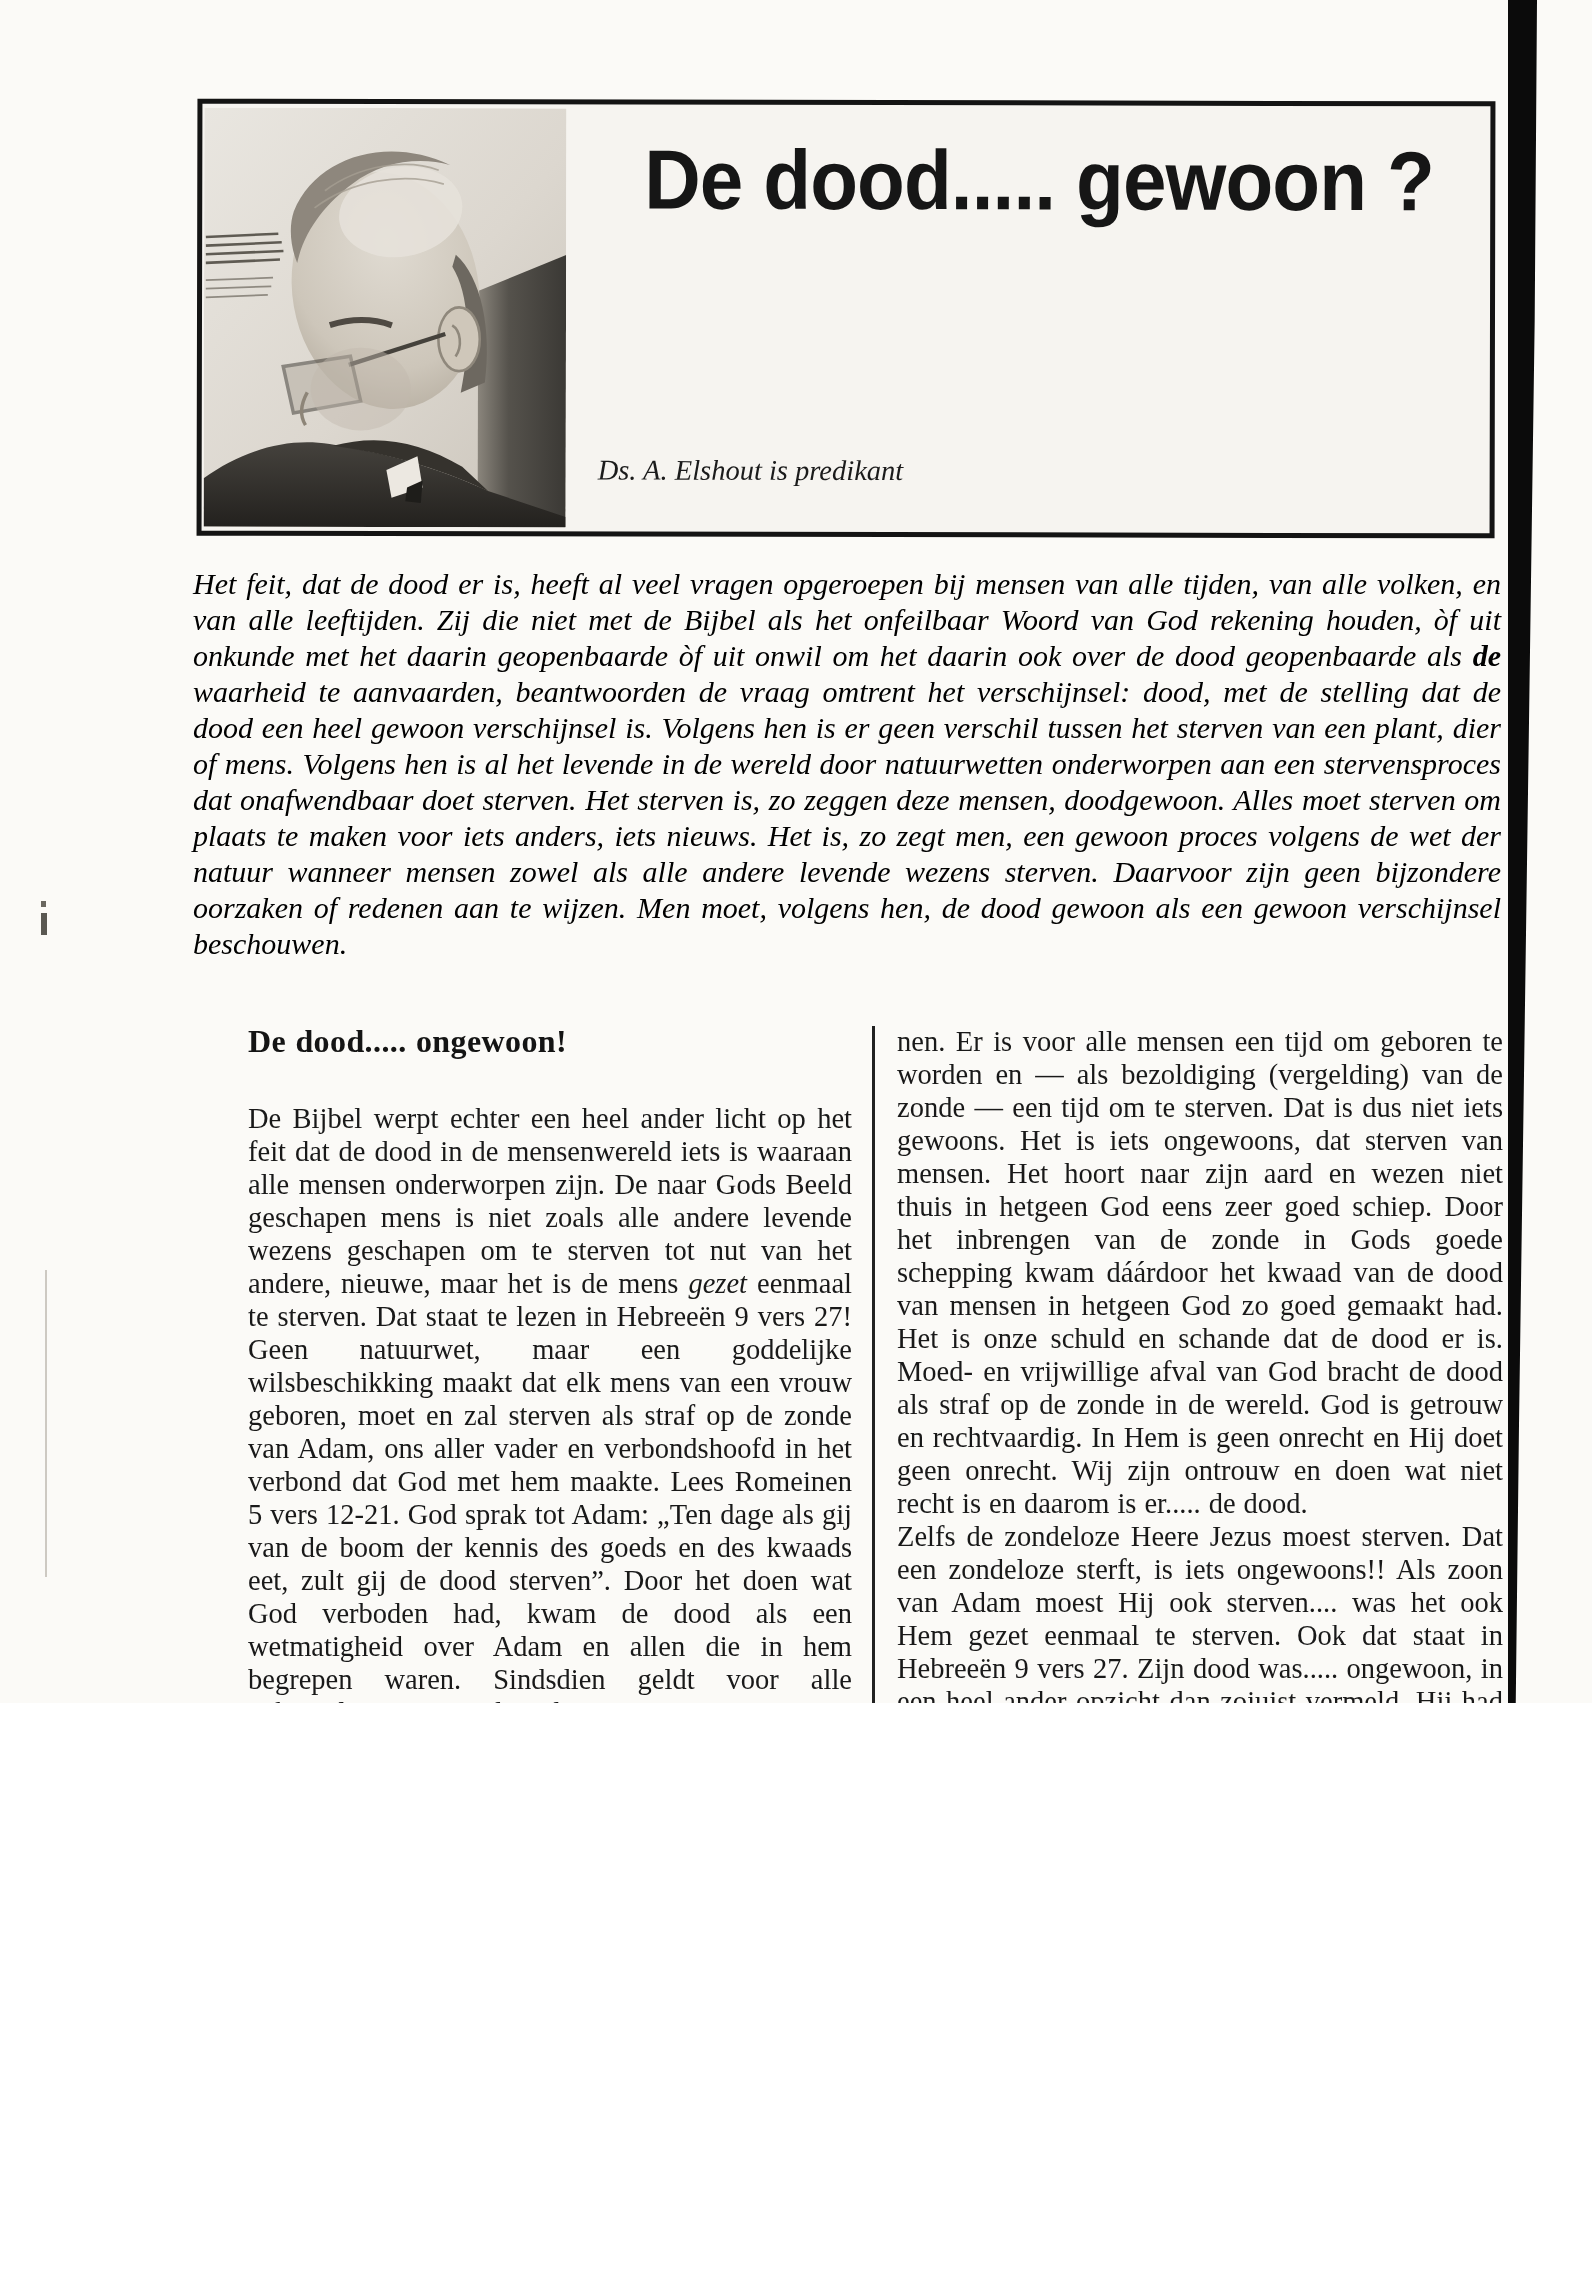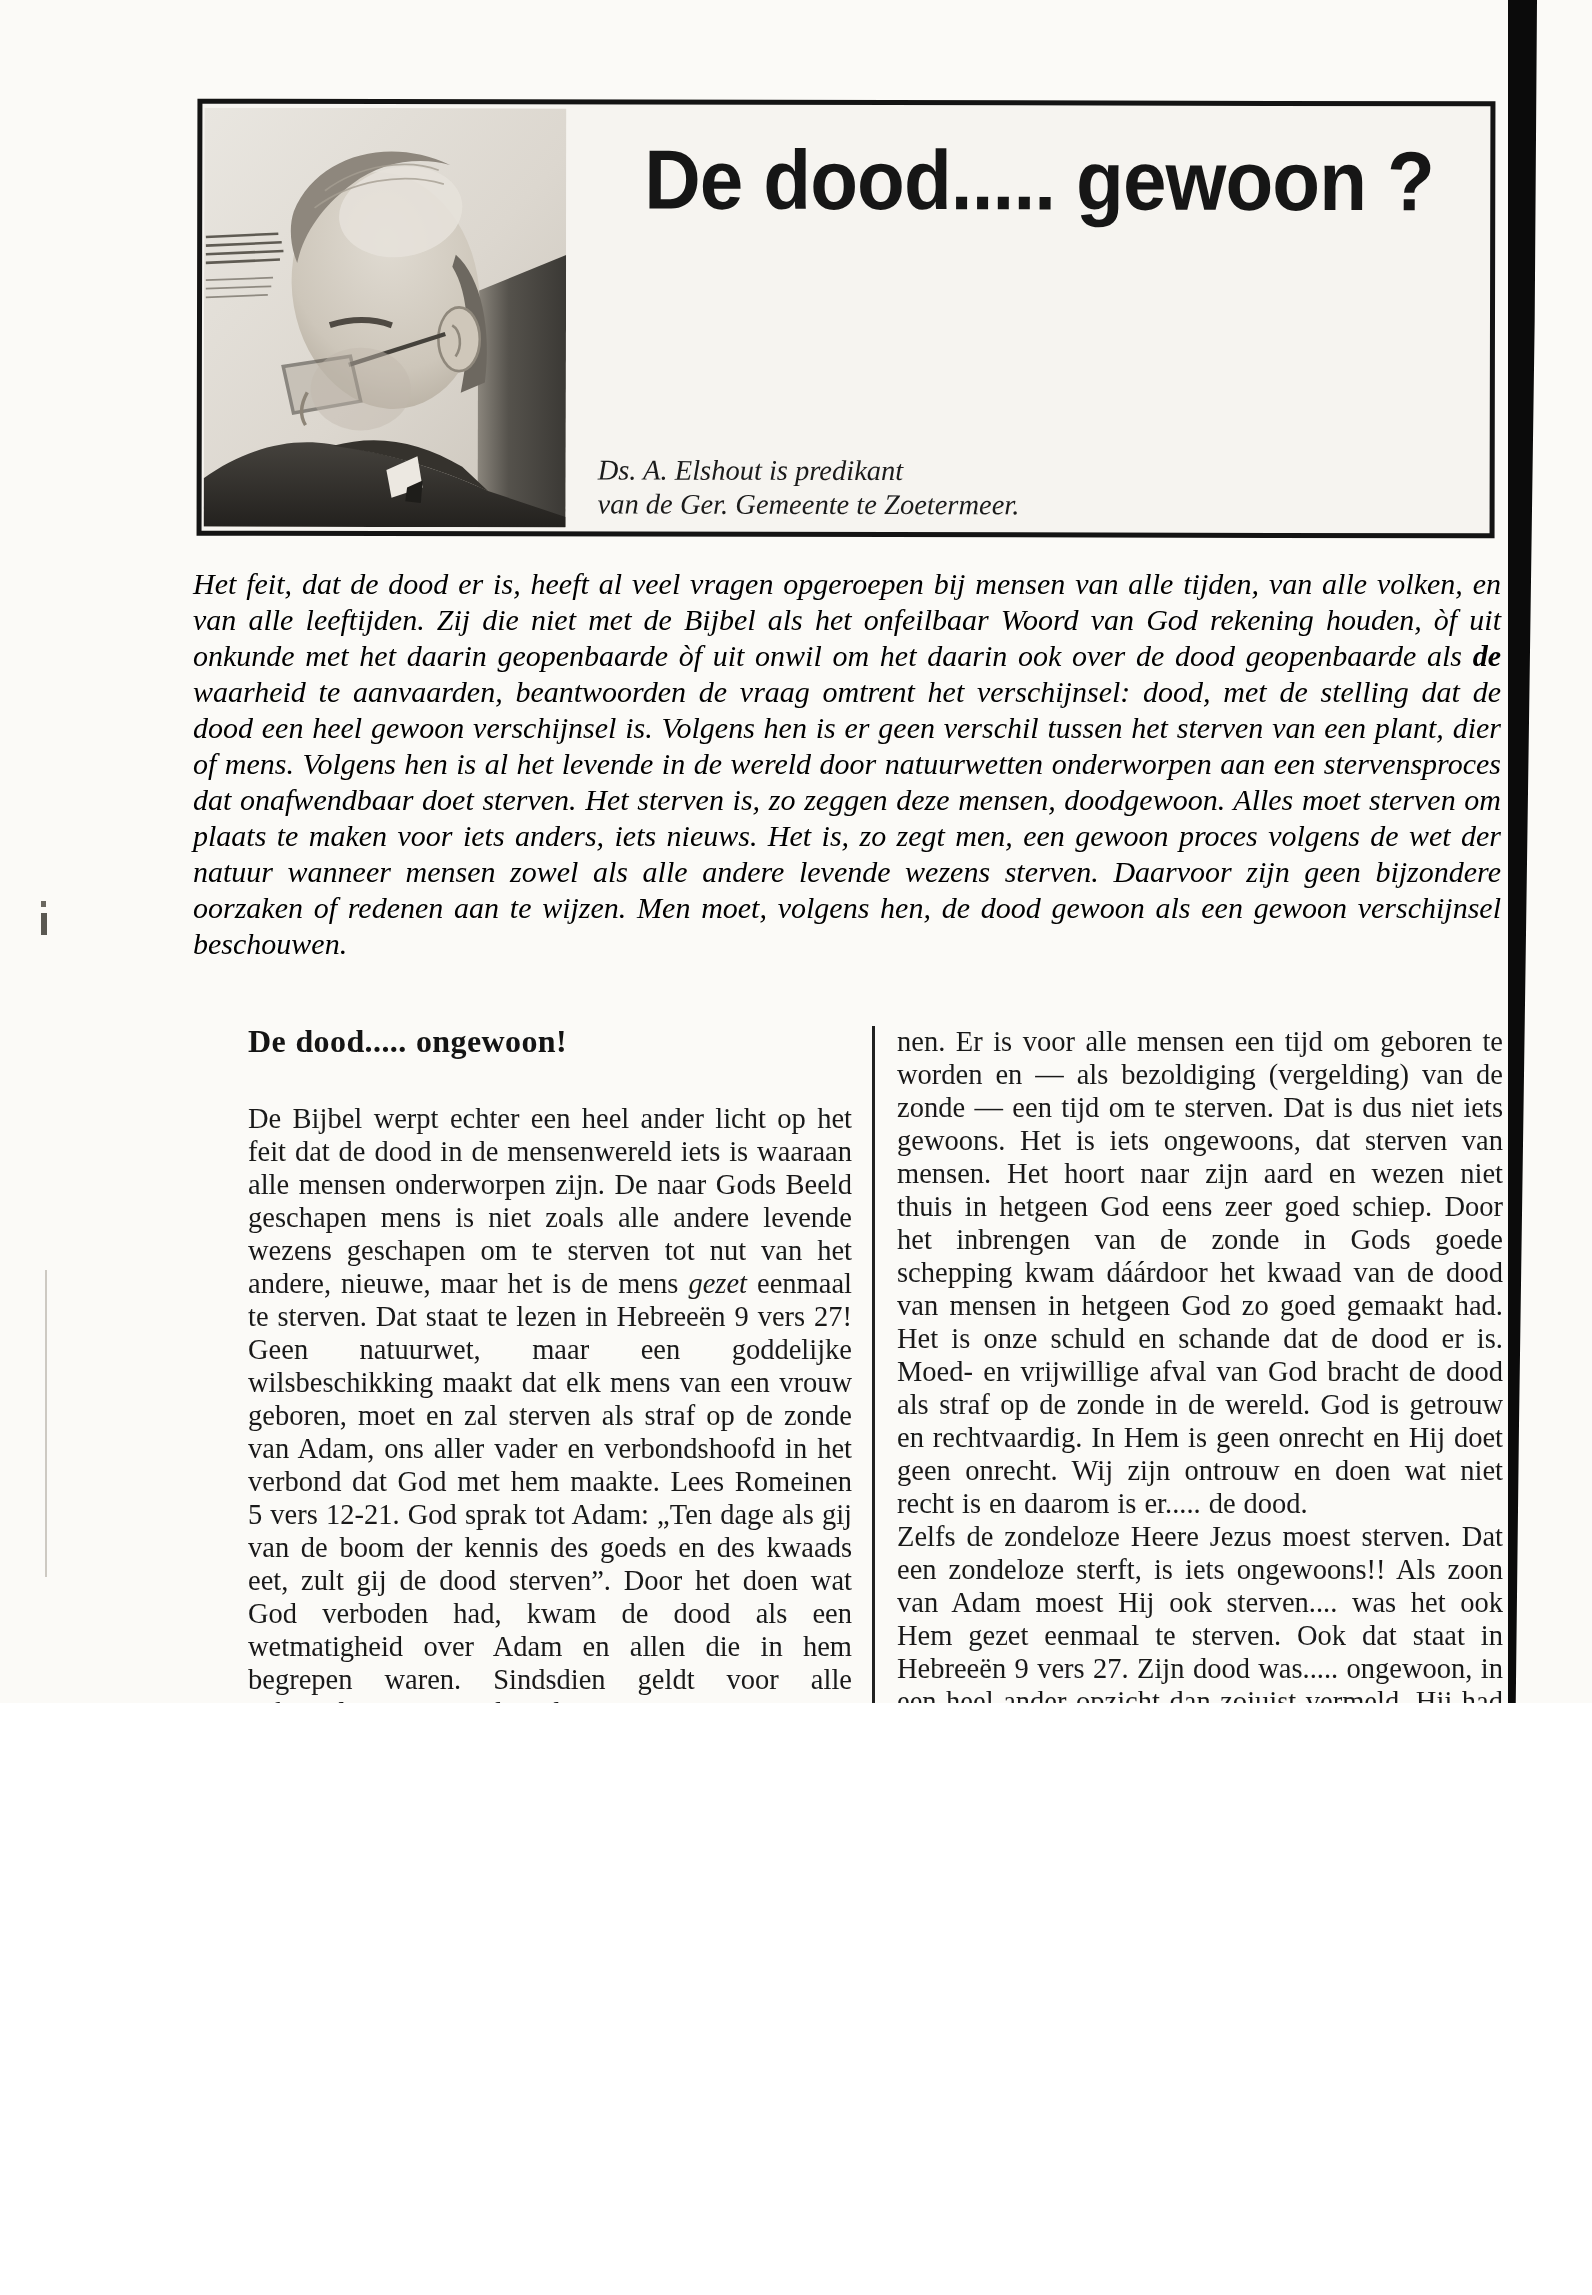--- a/index.html
+++ b/index.html
@@ -138,21 +138,20 @@
       <path d="M150 392 C 200 378 250 386 300 416 L 330 444 C 268 416 210 400 150 392 Z" fill="#35322d"></path>
 
       <polygon points="212,420 248,404 254,440 218,452" fill="#ece8e1"></polygon>
       <polygon points="236,440 254,432 252,458 234,456" fill="#1e1d1a"></polygon>
     </svg>
 
     <div class="article-title">De dood..... gewoon ?</div>
 
     <div class="photo-caption">
       <span style="display:block">Ds. A. Elshout is predikant</span>
-      <span style="display:block">van de Ger. Gemeente te Zoetermeer.</span>
     </div>
   </div>
 
   <div class="intro"><span>Het feit, dat de dood er is, heeft al veel vragen opgeroepen bij mensen van alle tijden, van alle volken, en van alle leeftijden. Zij die niet met de Bijbel als het onfeilbaar Woord van God rekening houden, òf uit onkunde met het daarin geopenbaarde òf uit onwil om het daarin ook over de dood geopenbaarde als </span><b>de</b><span> waarheid te aanvaarden, beantwoorden de vraag omtrent het verschijnsel: dood, met de stelling dat de dood een heel gewoon verschijnsel is. Volgens hen is er geen verschil tussen het sterven van een plant, dier of mens. Volgens hen is al het levende in de wereld door natuurwetten onderworpen aan een stervensproces dat onafwendbaar doet sterven. Het sterven is, zo zeggen deze mensen, doodgewoon. Alles moet sterven om plaats te maken voor iets anders, iets nieuws. Het is, zo zegt men, een gewoon proces volgens de wet der natuur wanneer mensen zowel als alle andere levende wezens sterven. Daarvoor zijn geen bijzondere oorzaken of redenen aan te wijzen. Men moet, volgens hen, de dood gewoon als een gewoon verschijnsel beschouwen.</span></div>
 
   <div class="column-divider"></div>
 
   <div class="col col-left">
     <h2>De dood..... ongewoon!</h2>
     <p><span>De Bijbel werpt echter een heel ander licht op het feit dat de dood in de mensenwereld iets is waaraan alle mensen onderworpen zijn. De naar Gods Beeld geschapen mens is niet zoals alle andere levende wezens geschapen om te sterven tot nut van het andere, nieuwe, maar het is de mens </span><span class="ital">gezet</span><span> eenmaal te sterven. Dat staat te lezen in Hebreeën 9 vers 27! Geen natuurwet, maar een goddelijke wilsbeschikking maakt dat elk mens van een vrouw geboren, moet en zal sterven als straf op de zonde van Adam, ons aller vader en verbondshoofd in het verbond dat God met hem maakte. Lees Romeinen 5 vers 12-21. God sprak tot Adam: „Ten dage als gij van de boom der kennis des goeds en des kwaads eet, zult gij de dood sterven”. Door het doen wat God verboden had, kwam de dood als een wetmatigheid over Adam en allen die in hem begrepen waren. Sindsdien geldt voor alle nakomelingen van Adam dat zij moeten sterven. De waarheid, rechtvaardigheid en heiligheid van God eisen dat de ziel die zondigt, sterven zal. God wil zonde straffen met tijdelijke en eeuwige straffen. Hij zou niet zijn wat Hij zegt te zijn, wanneer Hij niet deed wat Hij dreigde te zullen doen op onze ongehoorzaamheid aan Zijn wil en wet. Hij kan noch liegen noch Zichzelf verlooche-</span></p>

